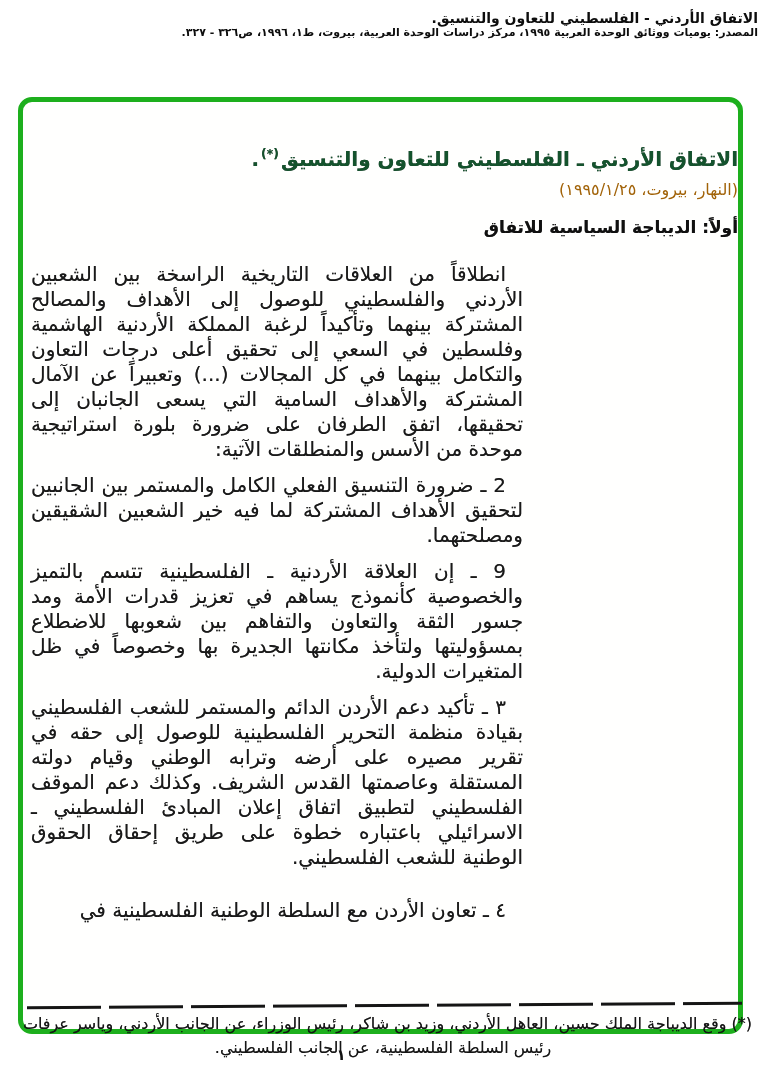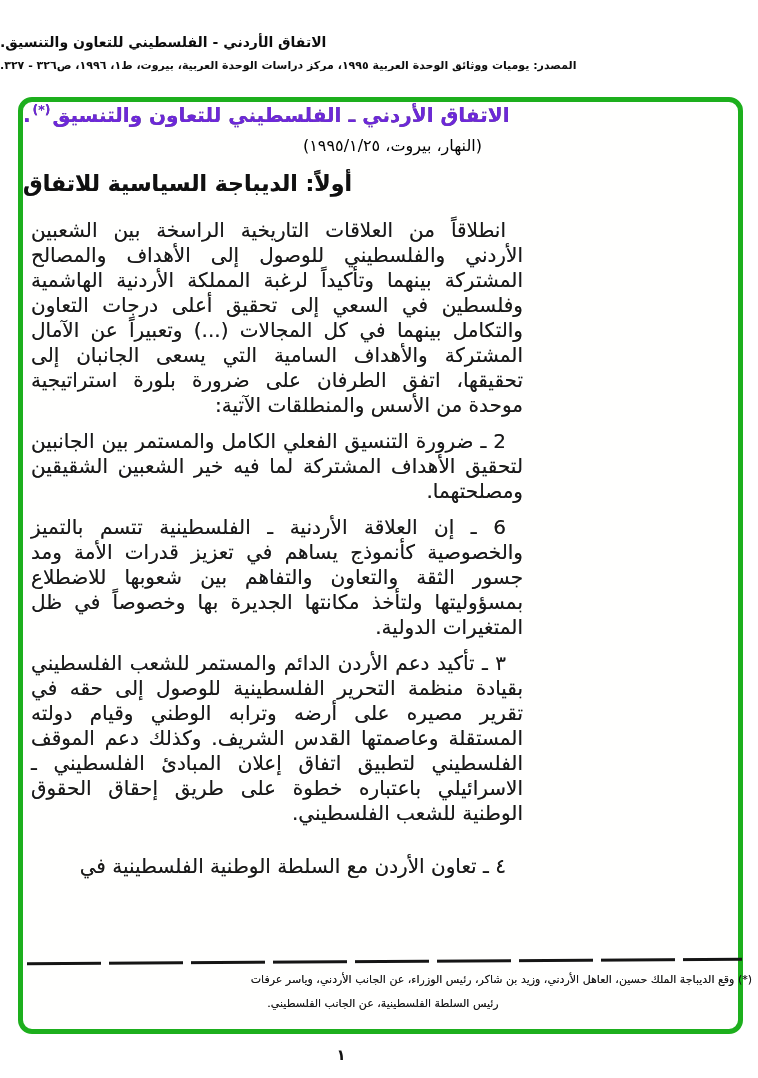--- a/index.html
+++ b/index.html
@@ -6,75 +6,75 @@
   html, body { width: 758px; height: 1078px; }
   body {
     position: relative;
     background: #ffffff;
     font-family: "DejaVu Sans", sans-serif;
     color: #161616;
     overflow: hidden;
   }
 
   
-  .page-header { text-align: left; padding-top: 34px; }
+  .page-header { text-align: right; padding-top: 10px; }
   .header-title {
     font-weight: bold;
     font-size: 14px;
     letter-spacing: 0.3px;
     color: #0d0d0d;
   }
   .header-source {
     font-weight: bold;
     font-size: 11px;
-    margin-top: 9px;
     color: #0d0d0d;
     white-space: nowrap;
   }
 
   
   .doc-box {
     position: absolute;
     left: 18px;
     top: 97px;
     width: 715px;
     height: 927px;
     border: 5px solid #1daf1d;
     border-radius: 14px;
     background: #fffffe;
   }
   .doc-inner { position: relative; width: 100%; height: 100%; }
 
   .doc-title {
-    text-align: left;
+    margin-top: 44px;
+    text-align: right;
     font-weight: bold;
     font-size: 20px;
-    color: #6d28d9;
+    color: #14532d;
     text-shadow: 0 0 0.5px rgba(0,0,0,0.65);
   }
   .fn-mark {
     font-size: 0.62em;
     vertical-align: super;
     font-weight: bold;
     margin: 0 2px;
   }
   .doc-dateline {
     margin-top: 4px;
-    text-align: center;
+    text-align: right;
     padding-left: 24px;
     font-size: 16px;
     letter-spacing: 1.2px;
     line-height: 30px;
-    color: #000000;
+    color: #a16207;
   }
   .doc-heading {
     margin-top: 7px;
-    text-align: left;
+    text-align: right;
     font-weight: bold;
-    font-size: 22px;
+    font-size: 17px;
     line-height: 31px;
     color: #101010;
     text-shadow: 0 0 0.4px rgba(0,0,0,0.6);
   }
 
   
   .doc-body {
     width: 492px;
     margin: 19px 215px 0 8px;
     text-align: justify;
@@ -94,21 +94,21 @@
     right: -4px;
     height: 2.5px;
     background: repeating-linear-gradient(90deg, #151515 0 74px, transparent 74px 82px);
     transform: rotate(-0.35deg);
   }
   .doc-footnote {
     position: absolute;
     top: 866px;
     right: -14px;
     left: -9px;
-    font-size: 11px;
+    font-size: 16px;
     line-height: 24px;
     color: #151515;
     text-shadow: 0 0 0.4px rgba(0,0,0,0.55);
   }
   .fn-line1 { white-space: nowrap; text-align: right; }
   .fn-line2 { text-align: center; }
 
   
   .page-number {
     position: absolute;
@@ -137,21 +137,21 @@
 
     <div class="doc-dateline">(النهار، بيروت، ١٩٩٥/١/٢٥)</div>
 
     <div class="doc-heading">
       <div>أولاً: الديباجة السياسية للاتفاق</div>
     </div>
 
     <div class="doc-body">
       <p>انطلاقاً من العلاقات التاريخية الراسخة بين الشعبين الأردني والفلسطيني للوصول إلى الأهداف والمصالح المشتركة بينهما وتأكيداً لرغبة المملكة الأردنية الهاشمية وفلسطين في السعي إلى تحقيق أعلى درجات التعاون والتكامل بينهما في كل المجالات (...) وتعبيراً عن الآمال المشتركة والأهداف السامية التي يسعى الجانبان إلى تحقيقها، اتفق الطرفان على ضرورة بلورة استراتيجية موحدة من الأسس والمنطلقات الآتية:</p>
       <p>2 ـ ضرورة التنسيق الفعلي الكامل والمستمر بين الجانبين لتحقيق الأهداف المشتركة لما فيه خير الشعبين الشقيقين ومصلحتهما.</p>
-      <p>6 ـ إن العلاقة الأردنية ـ الفلسطينية تتسم بالتميز والخصوصية كأنموذج يساهم في تعزيز قدرات الأمة ومد جسور الثقة والتعاون والتفاهم بين شعوبها للاضطلاع بمسؤوليتها ولتأخذ مكانتها الجديرة بها وخصوصاً في ظل المتغيرات الدولية.</p>
+      <p>9 ـ إن العلاقة الأردنية ـ الفلسطينية تتسم بالتميز والخصوصية كأنموذج يساهم في تعزيز قدرات الأمة ومد جسور الثقة والتعاون والتفاهم بين شعوبها للاضطلاع بمسؤوليتها ولتأخذ مكانتها الجديرة بها وخصوصاً في ظل المتغيرات الدولية.</p>
       <p>٣ ـ تأكيد دعم الأردن الدائم والمستمر للشعب الفلسطيني بقيادة منظمة التحرير الفلسطينية للوصول إلى حقه في تقرير مصيره على أرضه وترابه الوطني وقيام دولته المستقلة وعاصمتها القدس الشريف. وكذلك دعم الموقف الفلسطيني لتطبيق اتفاق إعلان المبادئ الفلسطيني ـ الاسرائيلي باعتباره خطوة على طريق إحقاق الحقوق الوطنية للشعب الفلسطيني.</p>
       <p class="last">٤ ـ تعاون الأردن مع السلطة الوطنية الفلسطينية في</p>
     </div>
 
     <div class="footnote-rule"></div>
 
     <div class="doc-footnote">
       <div class="fn-line1">(*) وقع الديباجة الملك حسين، العاهل الأردني، وزيد بن شاكر، رئيس الوزراء، عن الجانب الأردني، وياسر عرفات</div>
       <div class="fn-line2">رئيس السلطة الفلسطينية، عن الجانب الفلسطيني.</div>
     </div>

